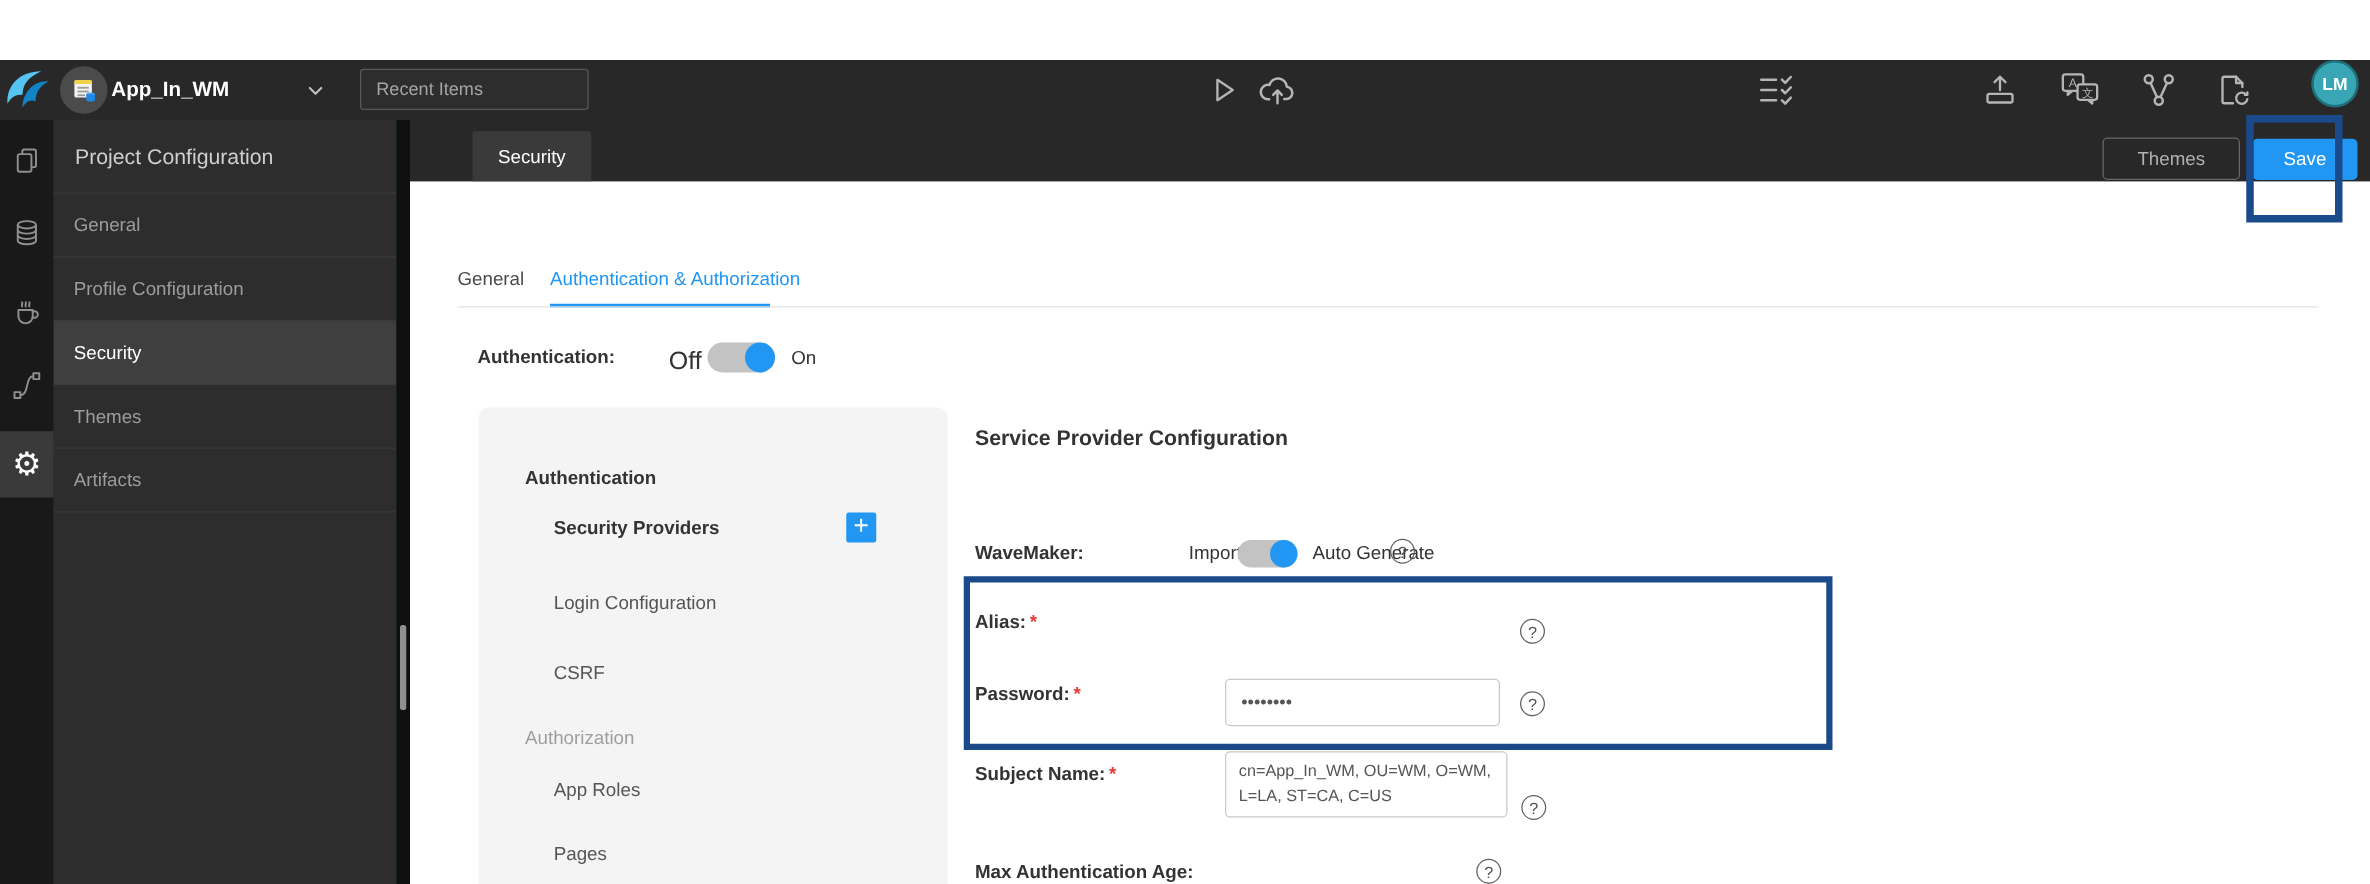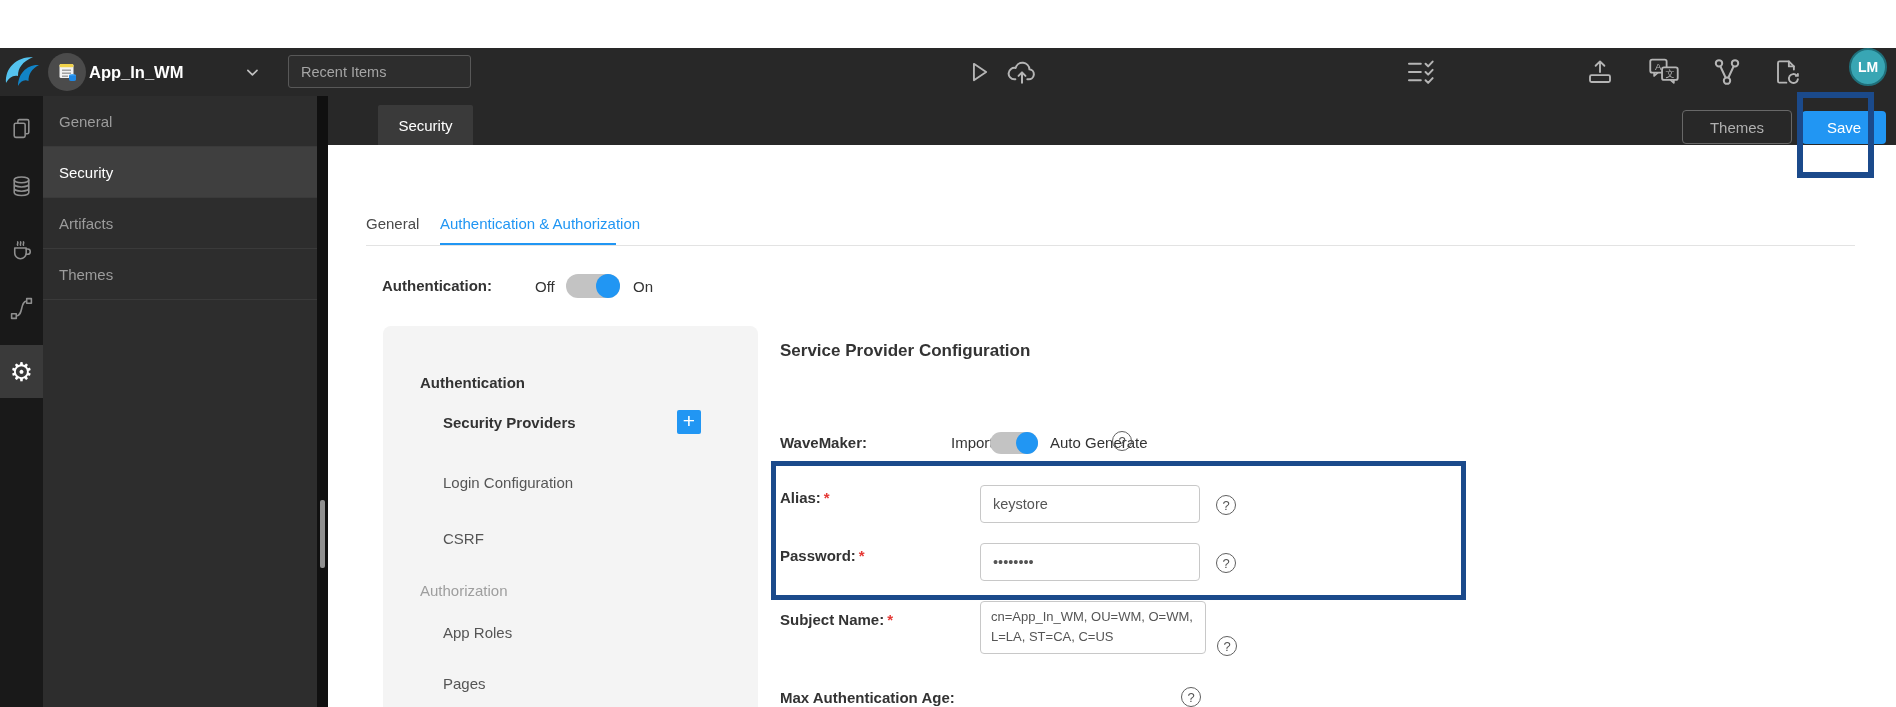--- a/index.html
+++ b/index.html
@@ -48,21 +48,21 @@
   .btn-save { position:absolute; left:1474px; top:15px; width:84px; height:33px; background:#2196f3; border:none; border-radius:4px; color:#fff; font-size:15px; cursor:pointer; font-family:"Liberation Sans", sans-serif;text-align:center; }
 
   
   .main { position:absolute; left:328px; top:97px; width:1568px; height:610px; background:#fff; }
   .tab-general { position:absolute; left:38px; top:70px; font-size:15px; color:#4a4a4a; cursor:pointer; }
   .tab-auth { position:absolute; left:112px; top:70px; font-size:15px; color:#2196f3; cursor:pointer; }
   .tab-underline { position:absolute; left:112px; top:98px; width:176px; height:3px; background:#2196f3; }
   .tabs-divider { position:absolute; left:38px; top:100px; width:1489px; height:1px; background:#e3e3e3; }
 
   .auth-label { position:absolute; left:54px; top:132px; font-size:15px; font-weight:bold; color:#333; }
-  .lbl-off { position:absolute; left:207px; top:133px; font-size:15px; color:#333; }
+  .lbl-off { position:absolute; left:207px; top:133px; font-size:20px; color:#333; }
   .lbl-on  { position:absolute; left:305px; top:133px; font-size:15px; color:#333; }
   .switch { position:absolute; background:#c3c3c3; border-radius:13px; cursor:pointer; }
   .switch .knob { position:absolute; right:0; top:0; background:#2196f3; border-radius:50%; }
   .sw-auth { left:238px; top:129px; width:54px; height:24px; }
   .sw-auth .knob { width:24px; height:24px; }
   .sw-keystore { left:662px; top:287px; width:48px; height:22px; }
   .sw-keystore .knob { width:22px; height:22px; }
 
   
   .card { position:absolute; left:55px; top:181px; width:375px; height:440px; background:#f4f4f4; border-radius:8px; }
@@ -206,24 +206,26 @@
         <rect x="17" y="2.5" width="4.5" height="4.5"></rect>
         <path d="M7 19.2C14 19.2 10.5 4.8 17 4.8"></path>
       </svg>
     </div>
     <div class="rail-item ri-5 active">
       <span class="gear-glyph">⚙</span>
     </div>
   </div>
 
   <div class="sidebar">
+    <div class="sb-title">Project Configuration</div>
     <div class="sb-item">General</div>
+    <div class="sb-item">Profile Configuration</div>
     <div class="sb-item active">Security</div>
+    <div class="sb-item">Themes</div>
     <div class="sb-item">Artifacts</div>
-    <div class="sb-item">Themes</div>
   </div>
 
   <div class="strip">
     <div class="scroll-thumb"></div>
   </div>
 
   <div class="chead">
     <div class="doc-tab">Security</div>
     <button class="btn-discard">Themes</button>
     <button class="btn-save">Save</button>
@@ -258,21 +260,20 @@
 
     <div class="ks-label">WaveMaker:</div>
     <div class="ks-off">Import</div>
     <div class="switch sw-keystore">
         <div class="knob"></div>
       </div>
     <div class="ks-on">Auto Generate</div>
     <div class="help" style="left:784px;top:286px">?</div>
 
     <div class="f-label lbl-alias"><span>Alias:</span><span class="req">*</span></div>
-    <input class="f-input in-alias" value="keystore" style="">
     <div class="help hp-alias">?</div>
 
     <div class="f-label lbl-pass"><span>Password:</span><span class="req">*</span></div>
     <input class="f-input in-pass" value="••••••••" style="">
     <div class="help hp-pass">?</div>
 
     <div class="f-label lbl-subj"><span>Subject Name:</span><span class="req">*</span></div>
     <textarea class="f-textarea in-subj" style="">cn=App_In_WM, OU=WM, O=WM, L=LA, ST=CA, C=US</textarea>
     <div class="help hp-subj">?</div>
 

